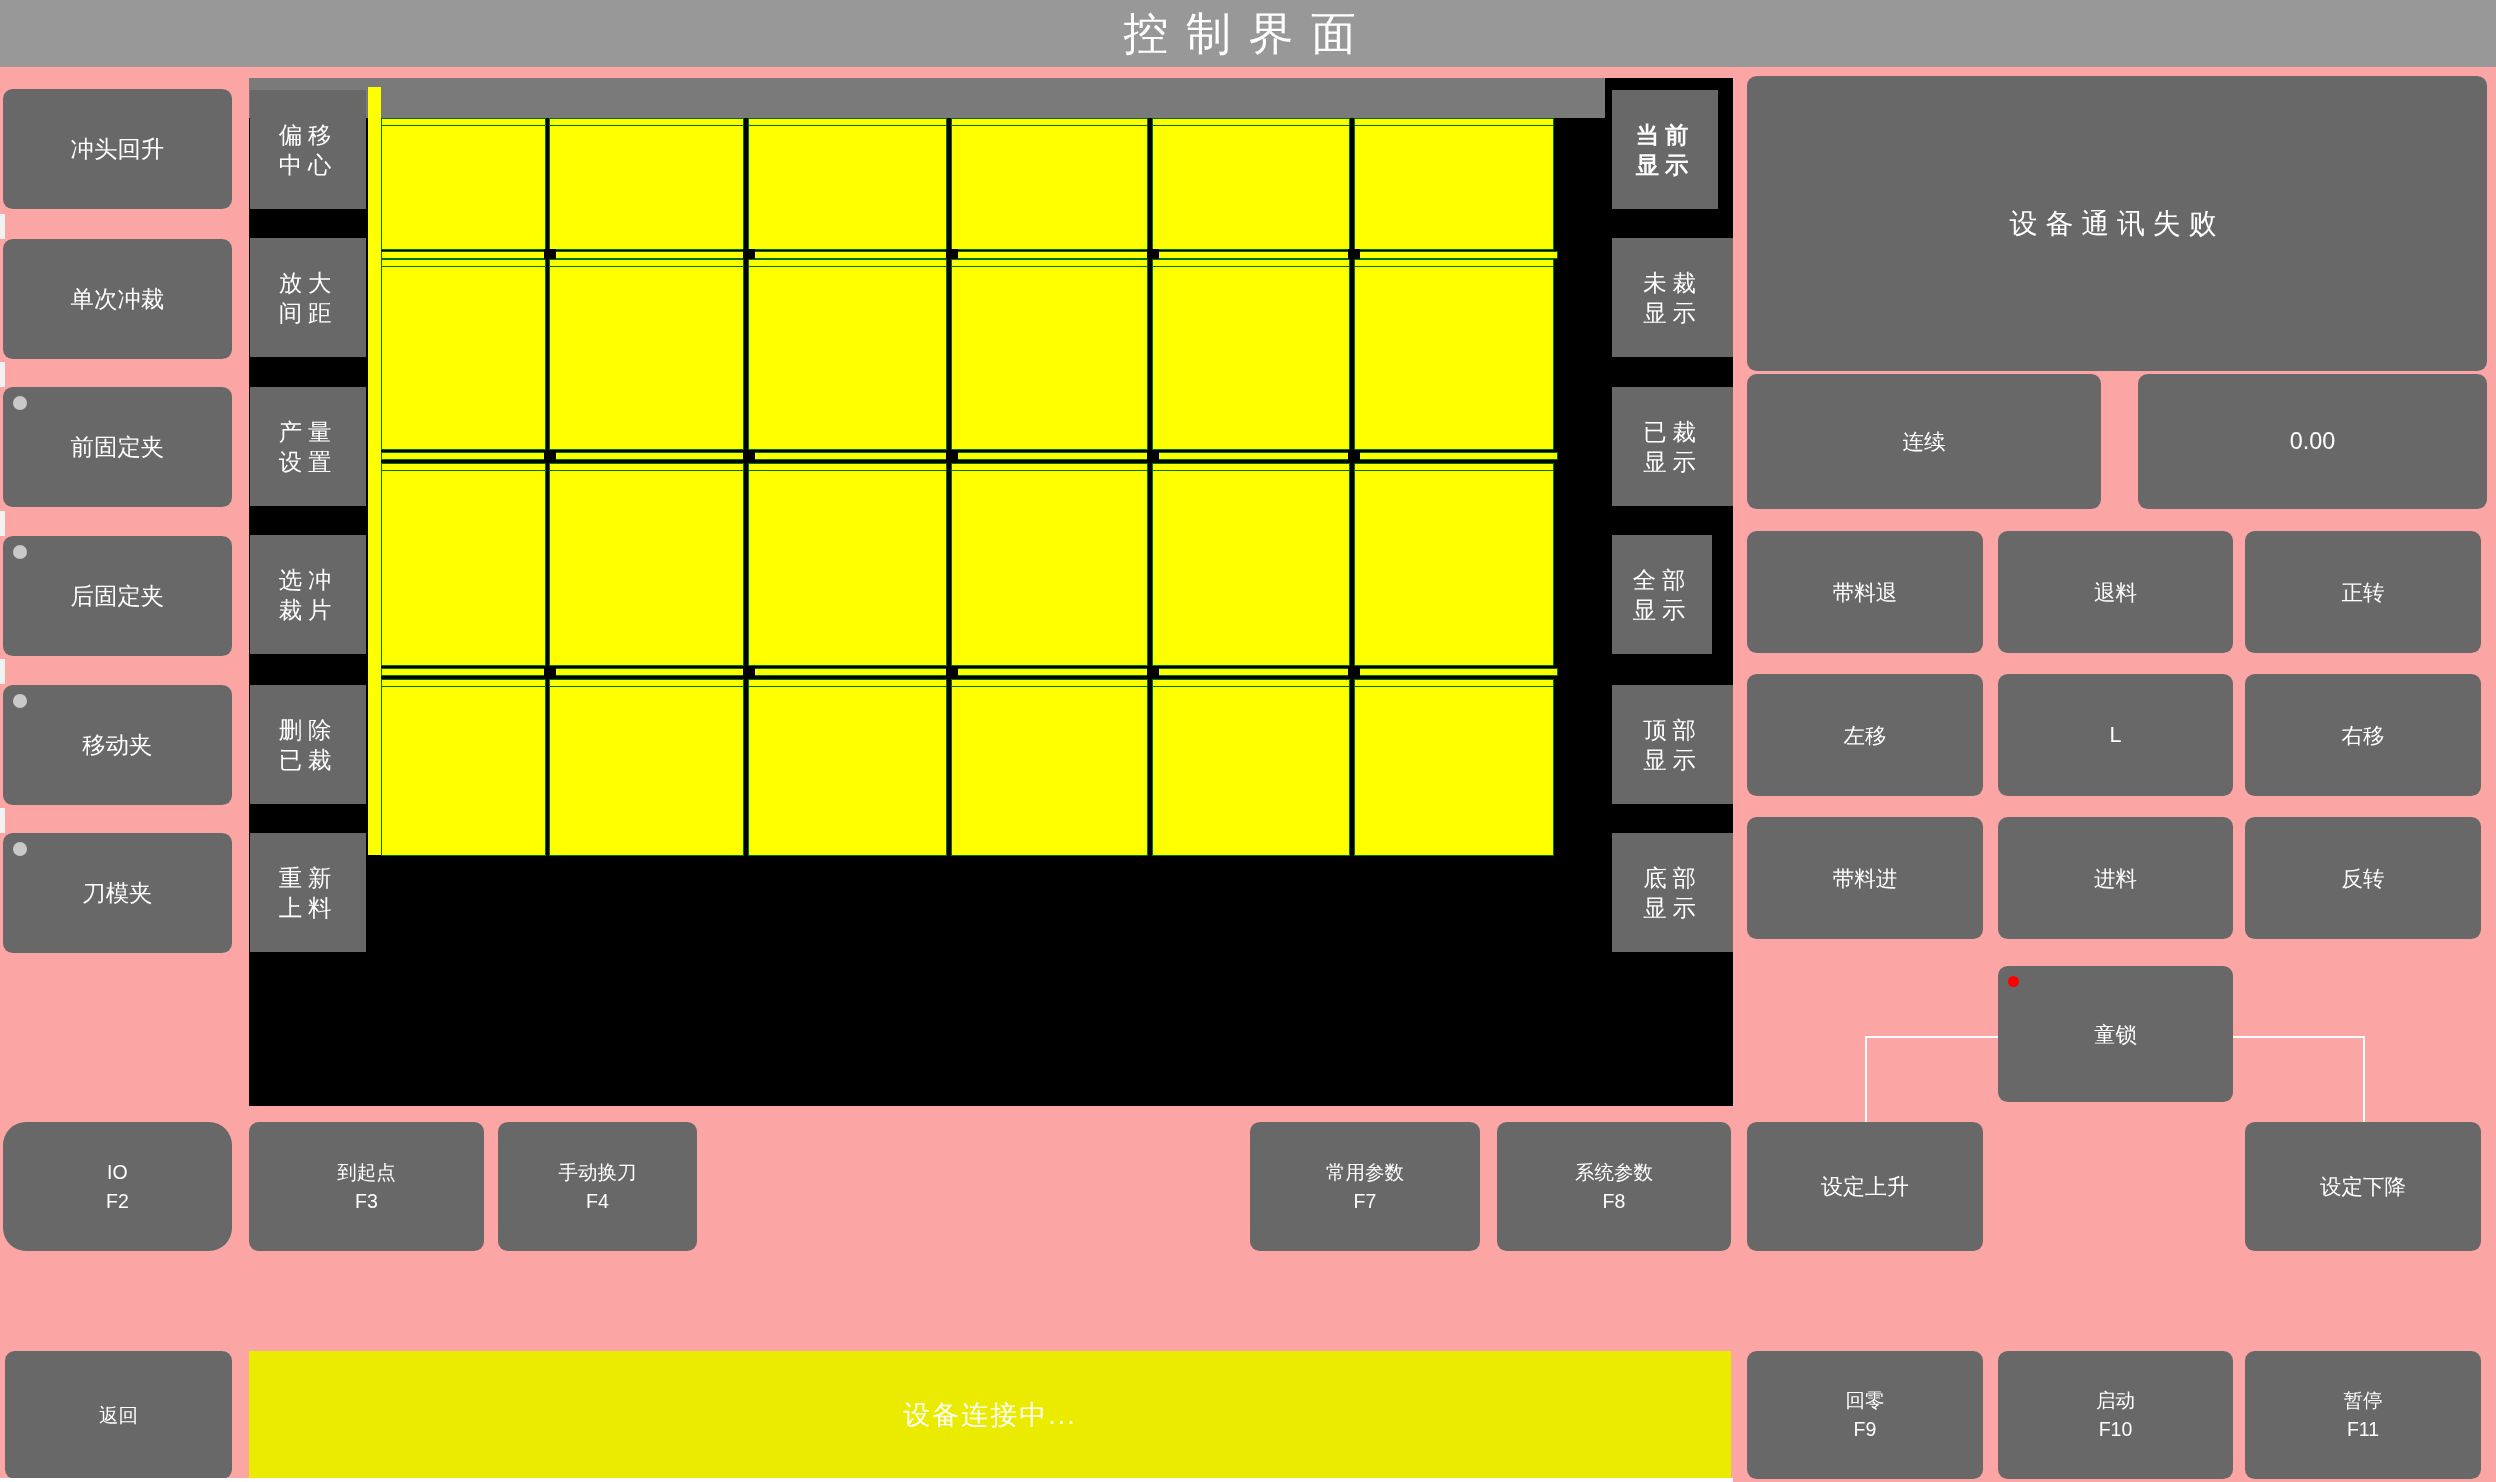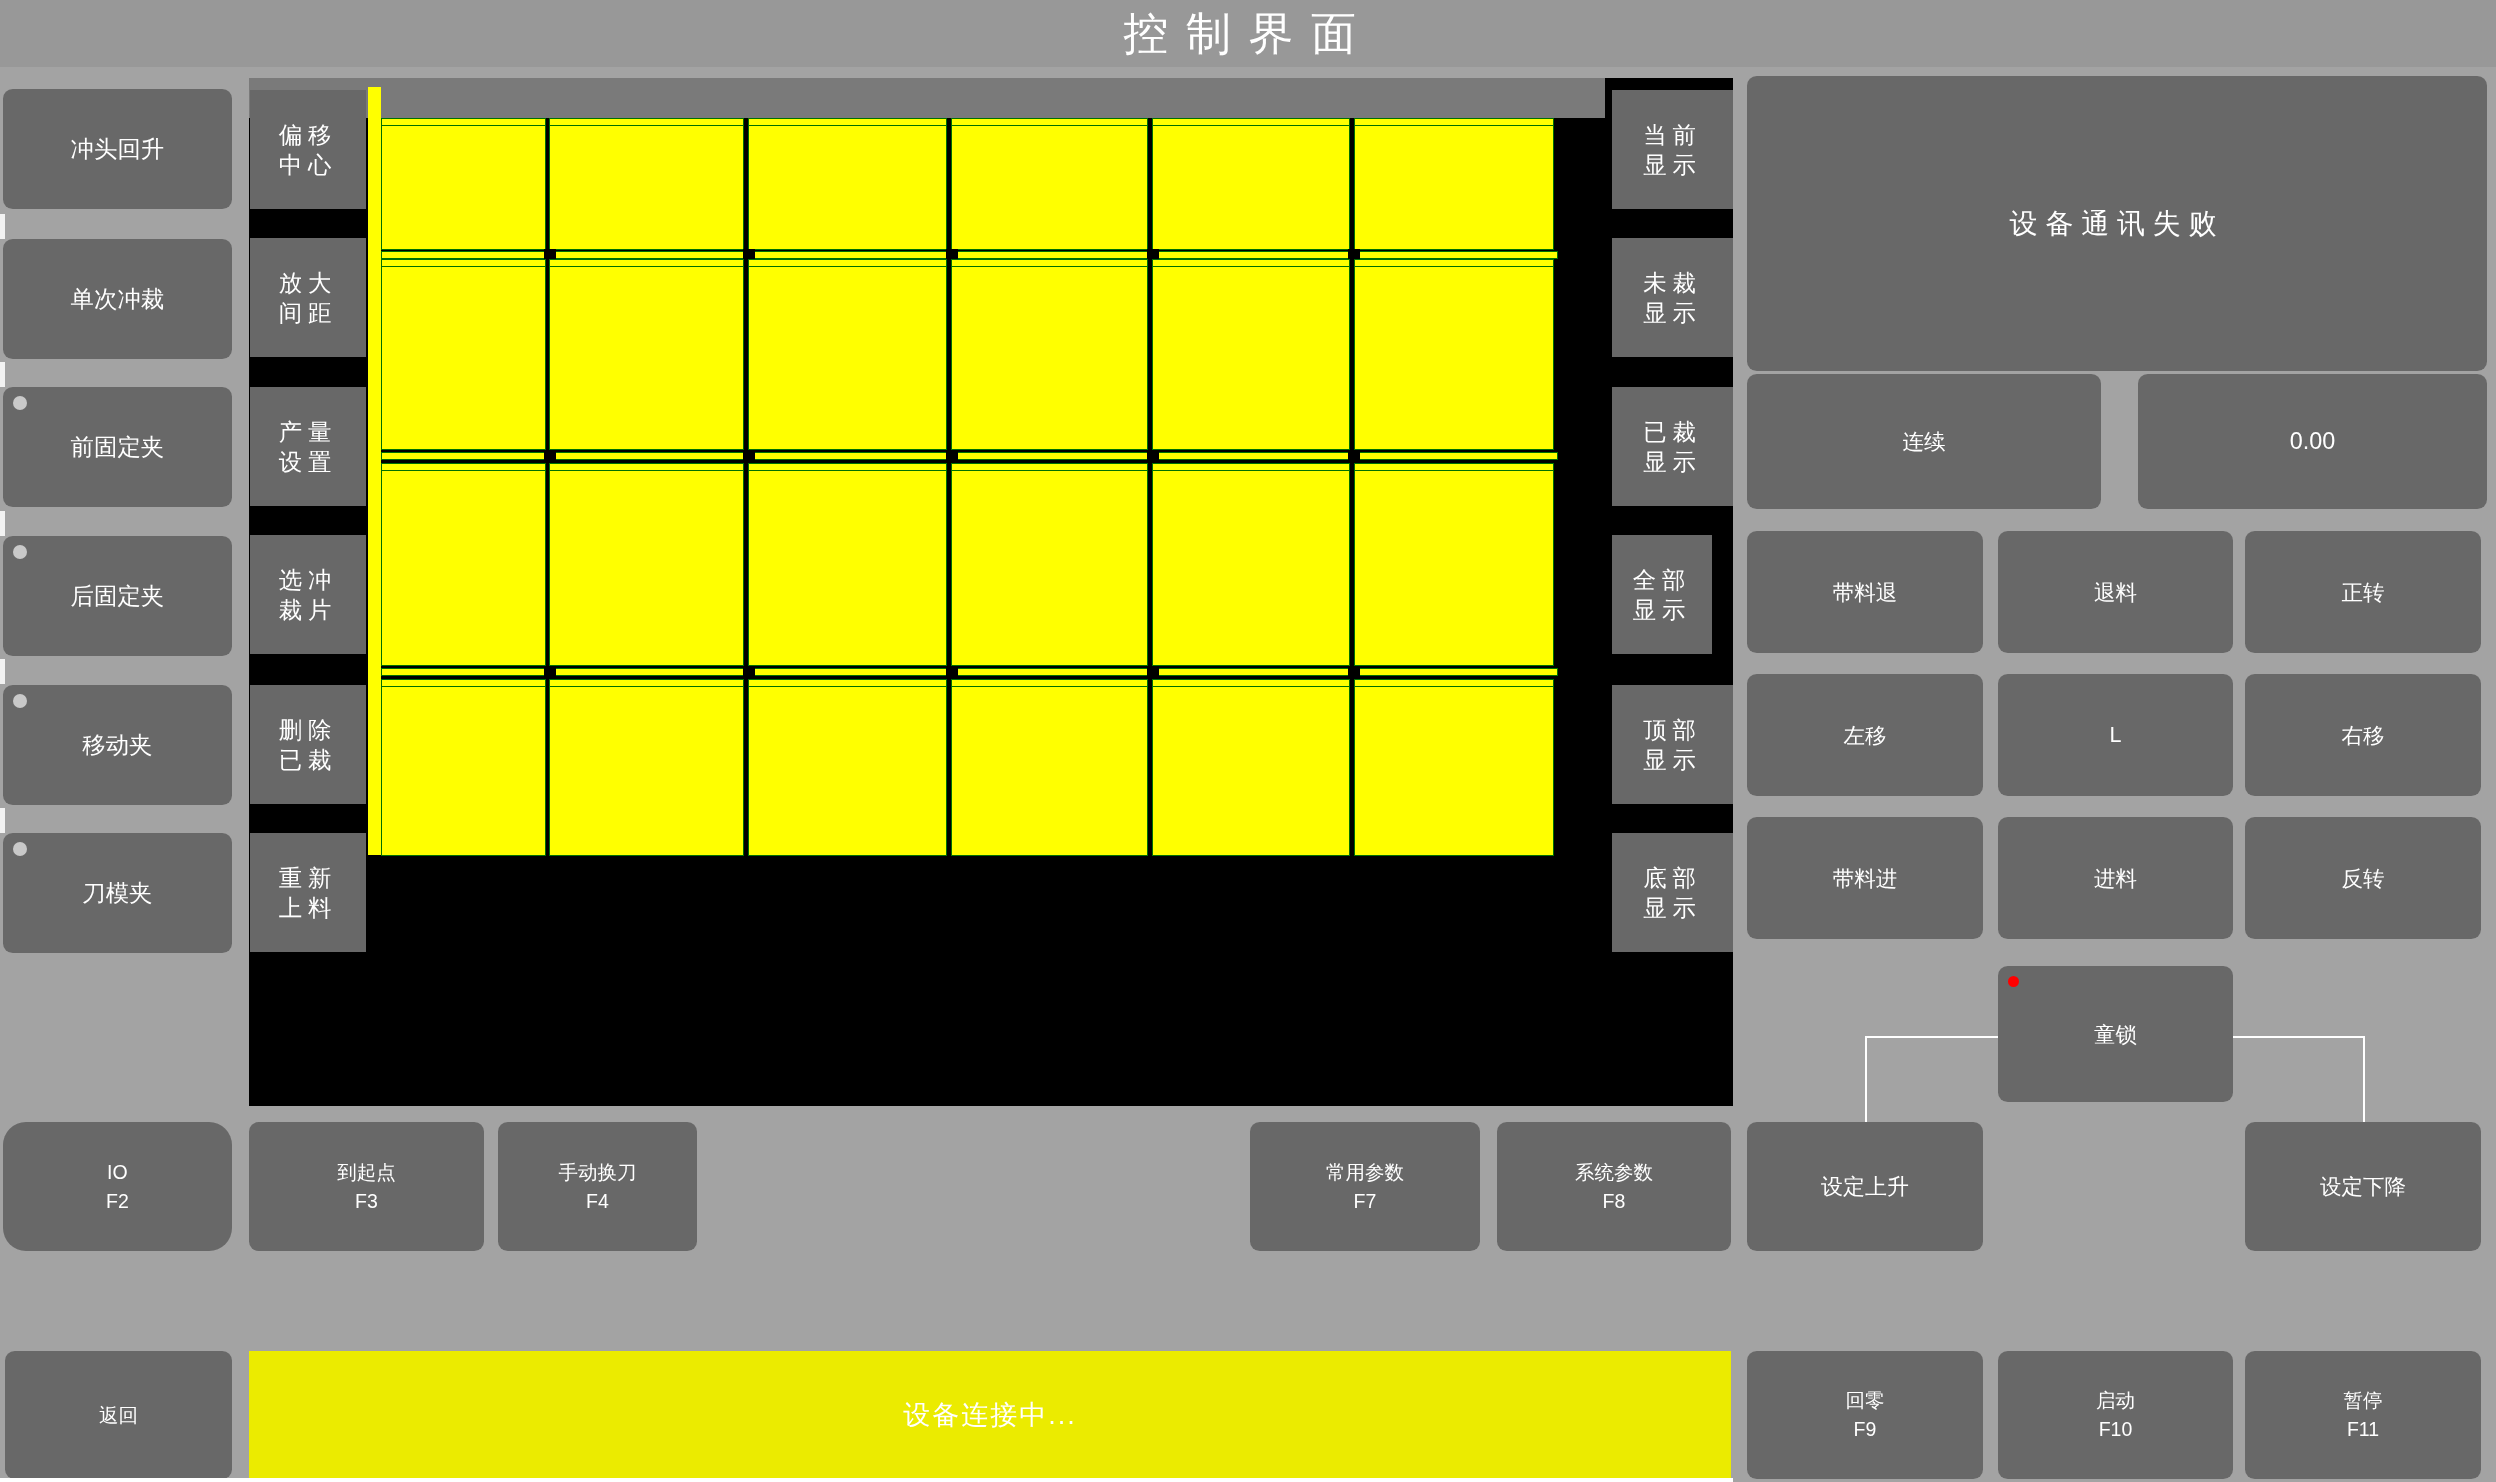--- a/index.html
+++ b/index.html
@@ -1,16 +1,16 @@
 <!DOCTYPE html>
 <html><head>
 <meta charset="utf-8">
 <style>
   html,body{margin:0;padding:0;background:#7a7a7a;}
-  #screen{position:relative;width:2497px;height:1482px;background:#a3a3a3;overflow:hidden;
+  #screen{position:relative;width:2497px;height:1482px;background:#fca5a5;overflow:hidden;
           font-family:"Liberation Sans",sans-serif;}
   
   #titlebar{position:absolute;left:0;top:0;width:2497px;height:67px;background:#989898;
             display:flex;align-items:center;justify-content:center;}
   #titlebar .t{color:#ffffff;font-family:"Liberation Serif","DejaVu Serif",serif;
                font-size:45px;letter-spacing:17.6px;}
   
   .btn{position:absolute;background:#686868;color:#ffffff;display:flex;flex-direction:column;
        align-items:center;justify-content:center;text-align:center;box-sizing:border-box;}
   .rounded{border-radius:9.8px;}
@@ -163,21 +163,21 @@
   </div>
   <div class="btn serif2" style="left:250px;top:685px;width:116px;height:119px;">
     <span>删除</span>
     <span>已裁</span>
   </div>
   <div class="btn serif2" style="left:250px;top:833px;width:116px;height:119px;">
     <span>重新</span>
     <span>上料</span>
   </div>
 
-  <div class="btn serif2" style="left:1612px;top:90px;width:121px;height:119px;">
+  <div class="btn serif2" style="left:1612px;top:90px;width:106px;height:119px;font-weight:bold;">
     <span>当前</span>
     <span>显示</span>
   </div>
   <div class="btn serif2" style="left:1612px;top:238px;width:121px;height:119px;">
     <span>未裁</span>
     <span>显示</span>
   </div>
   <div class="btn serif2" style="left:1612px;top:387px;width:121px;height:119px;">
     <span>已裁</span>
     <span>显示</span>

